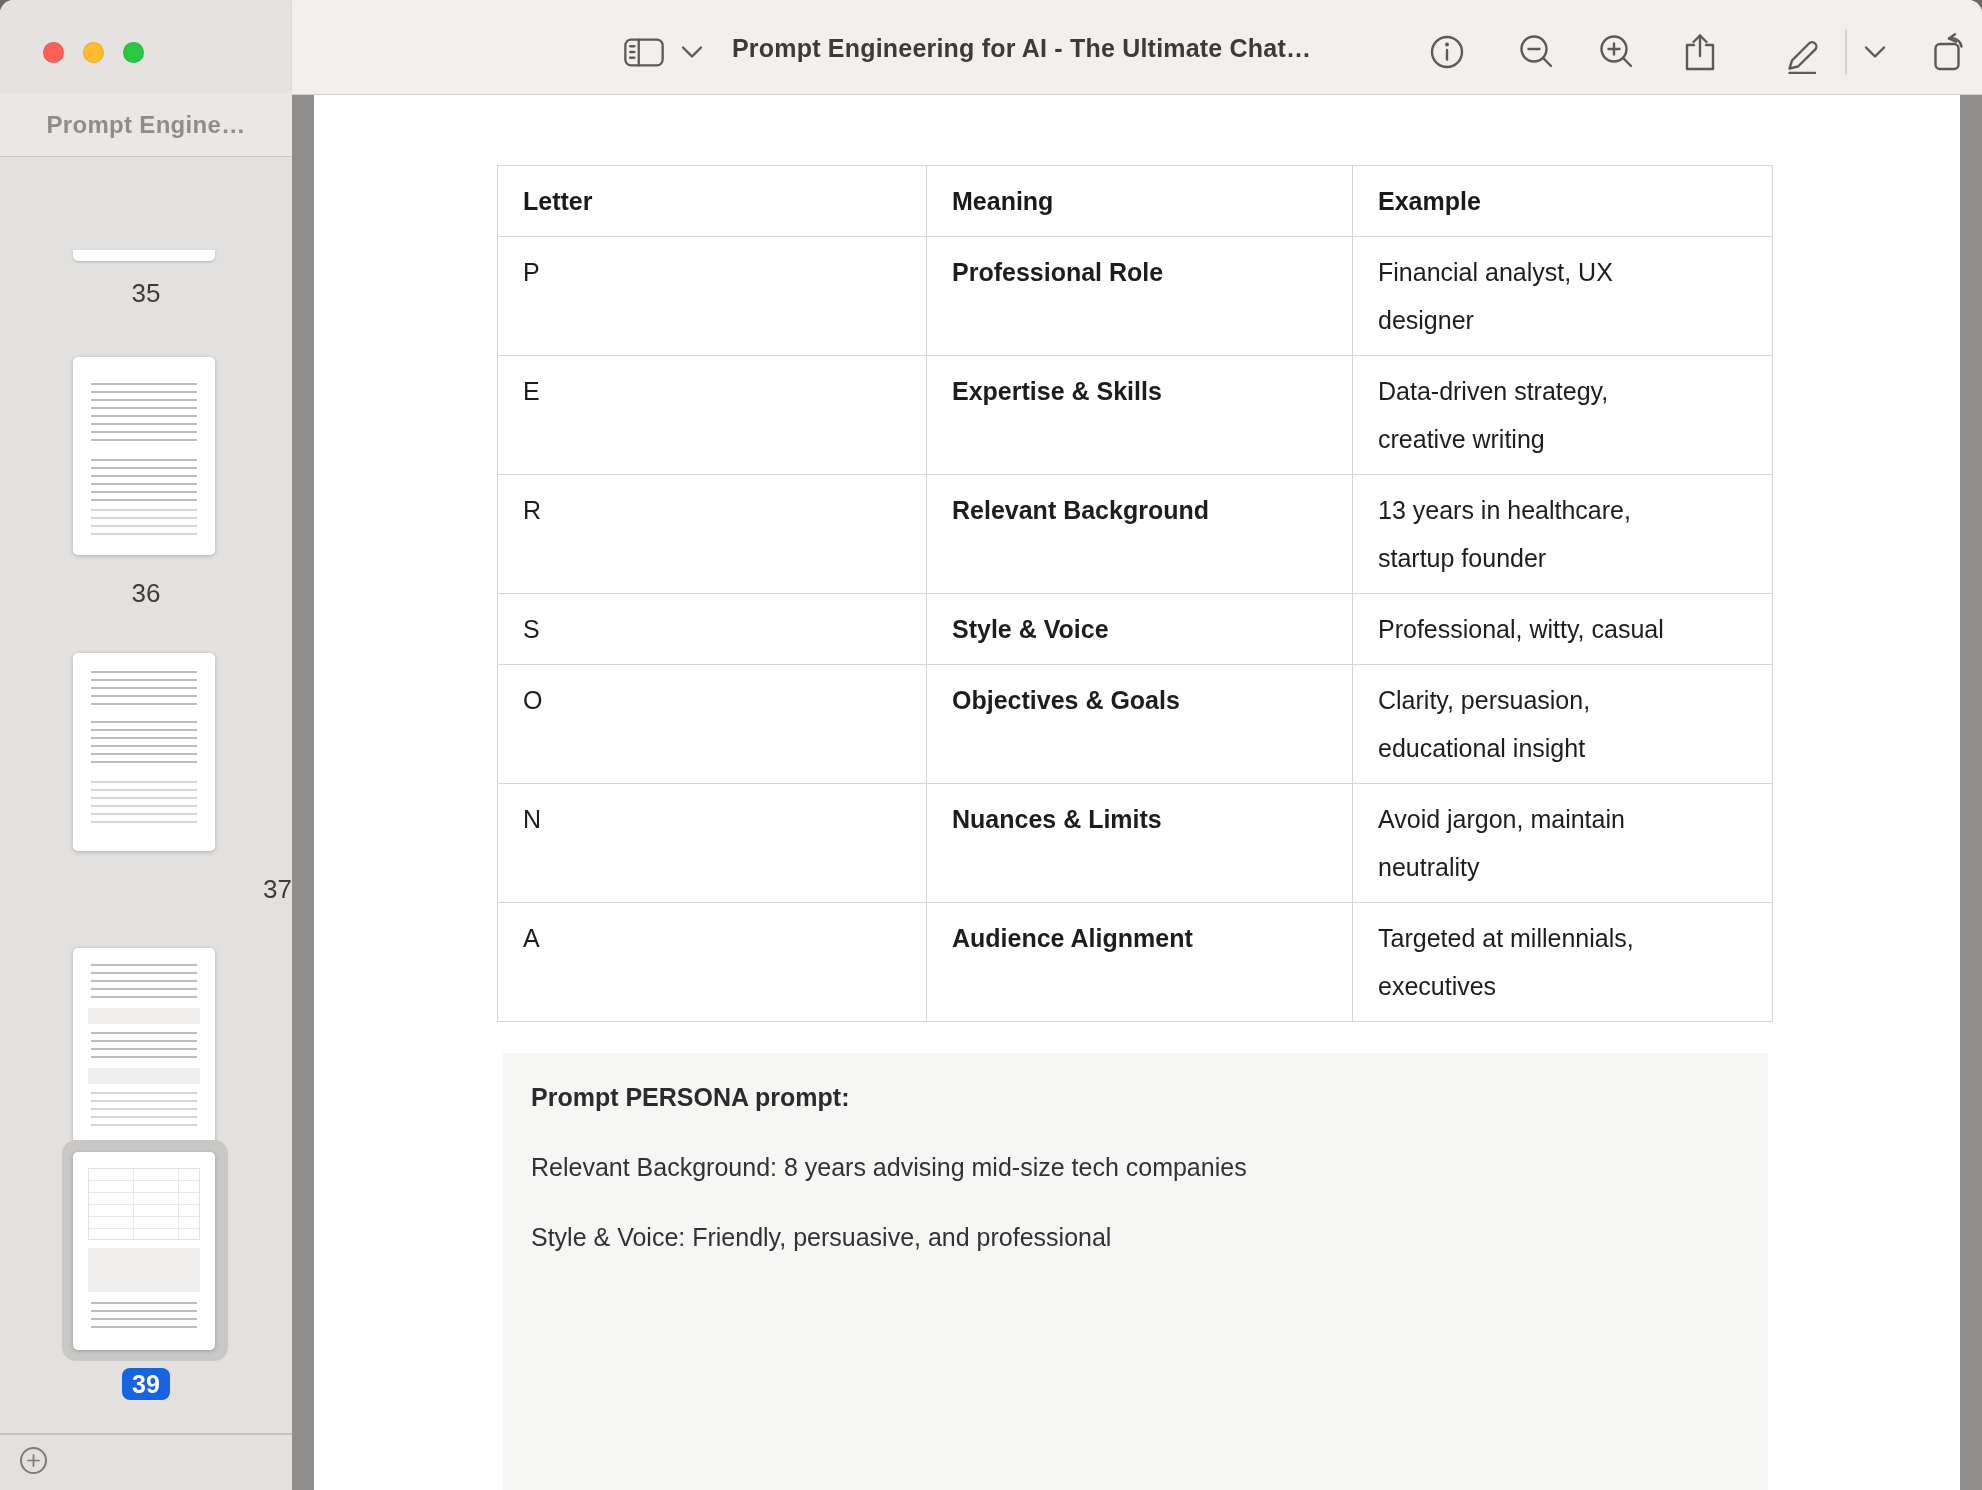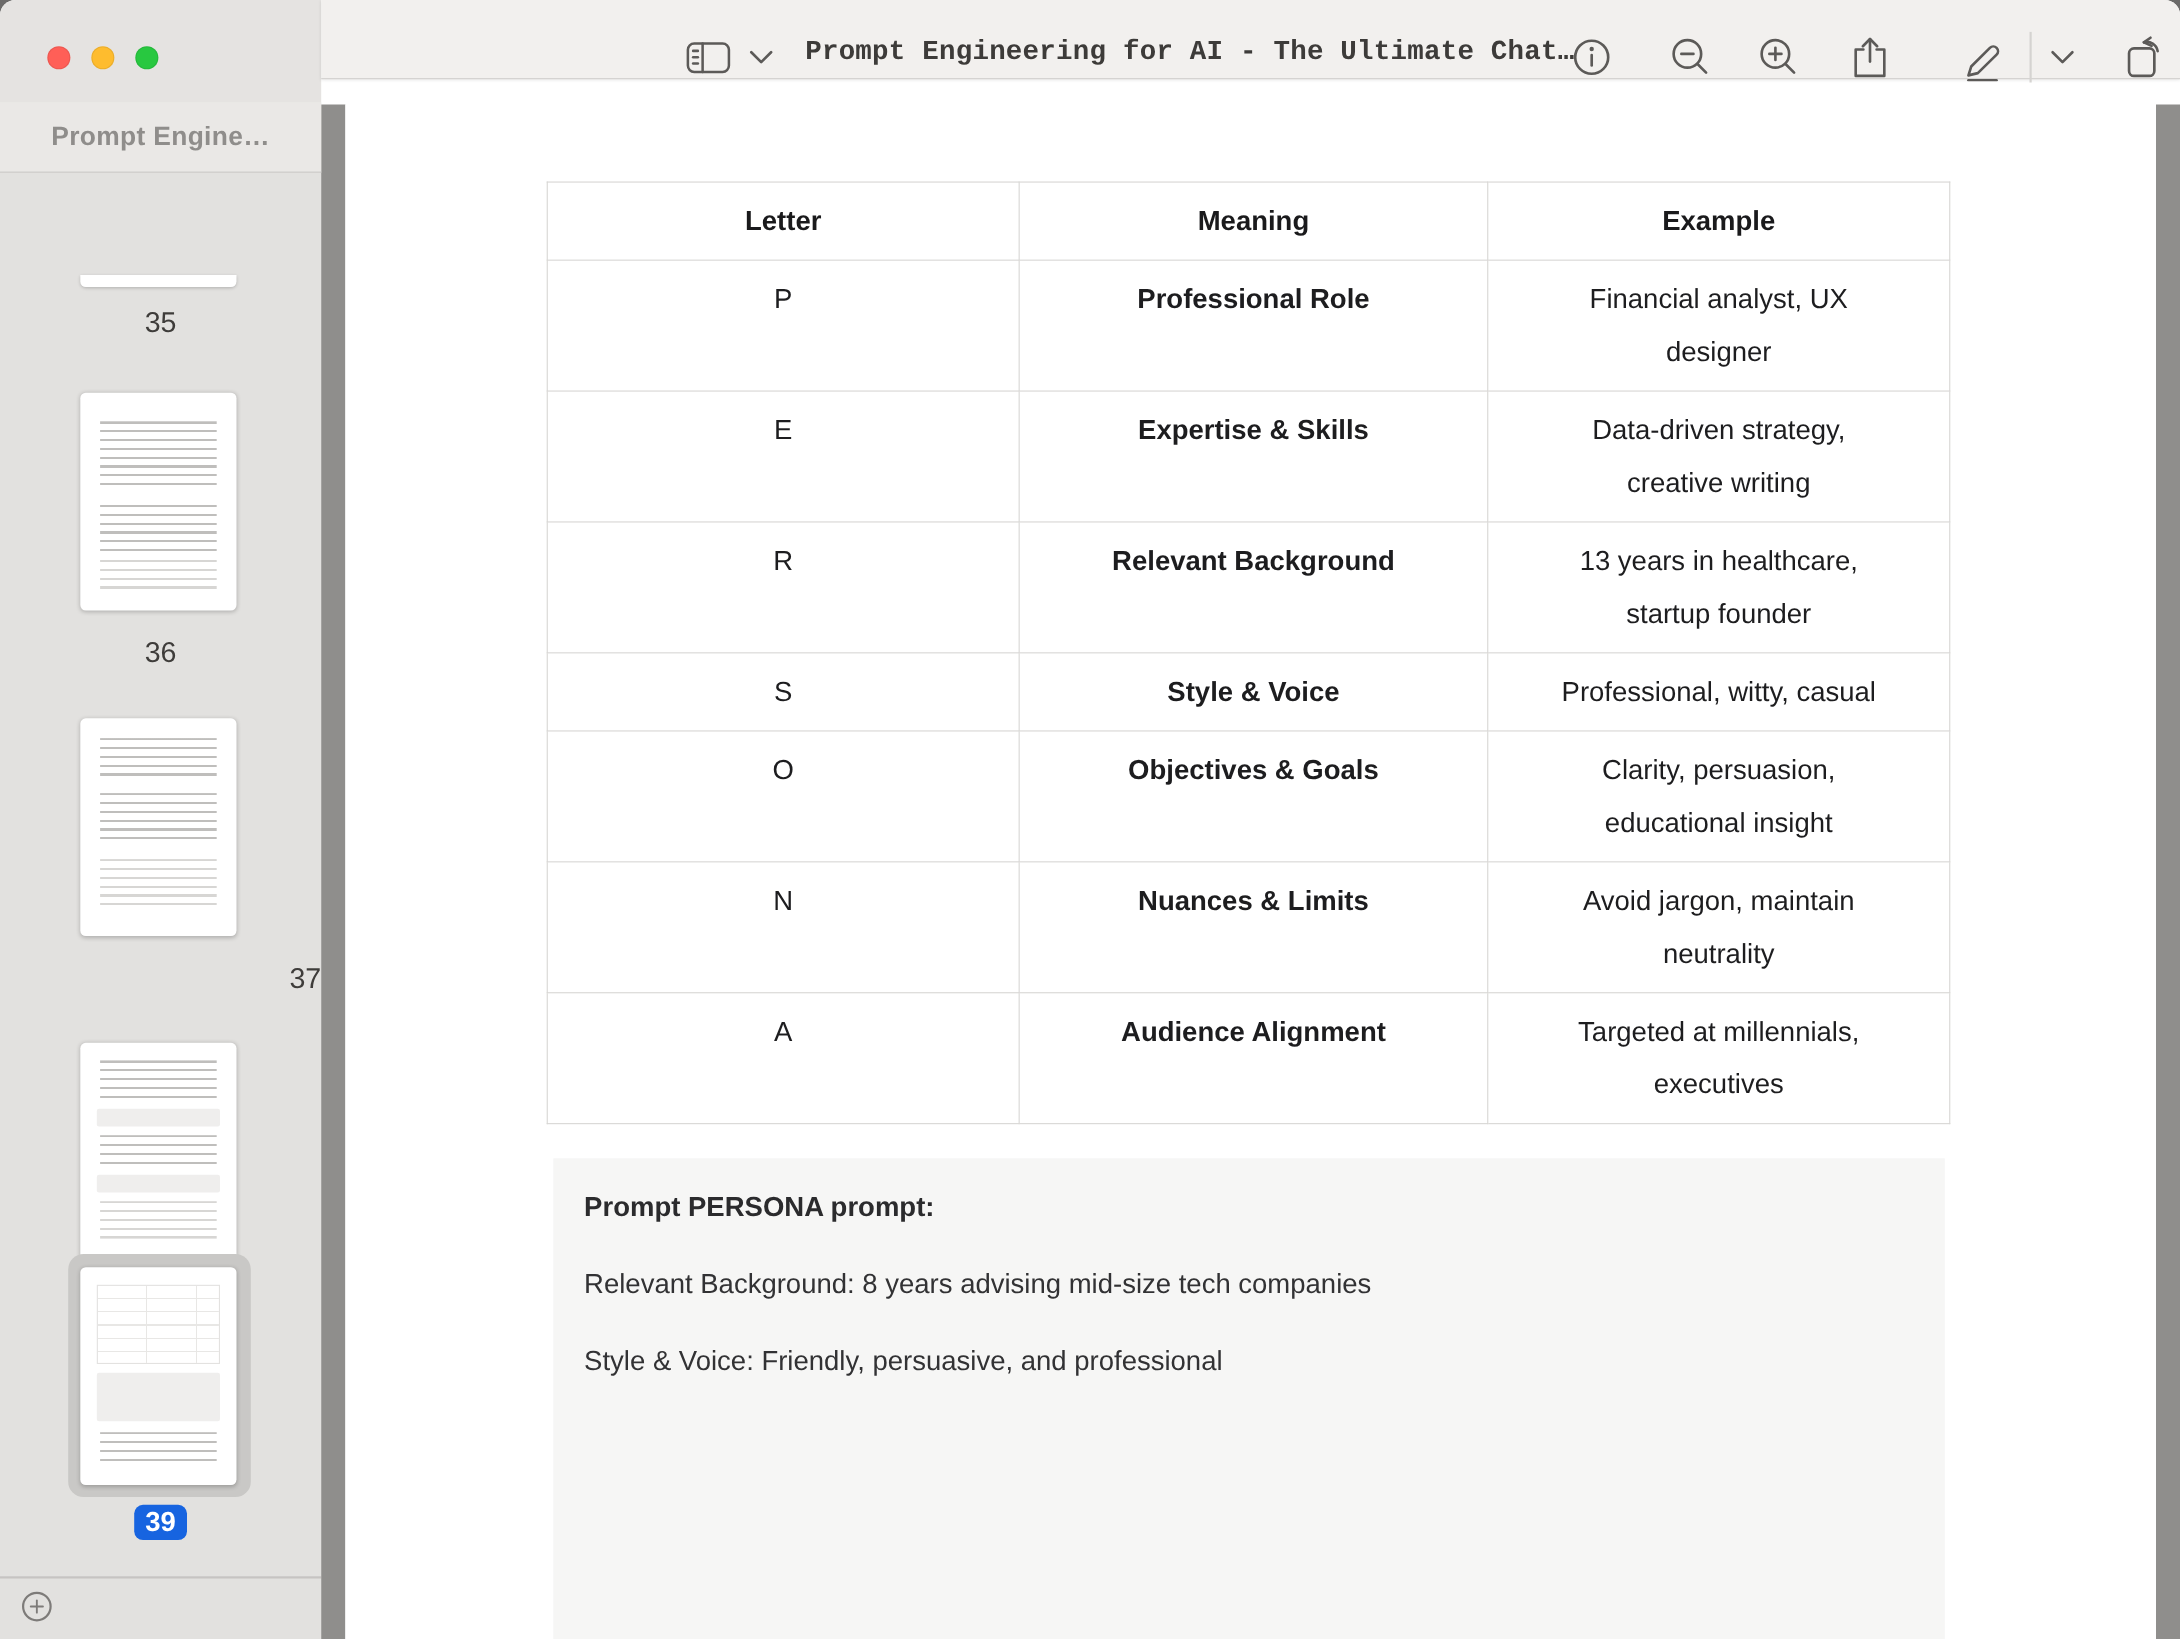--- a/index.html
+++ b/index.html
@@ -14,24 +14,23 @@
     position:absolute; left:0; top:0; width:292px; height:93px;
     background:#e5e3e1;
   }
   .traffic { position:absolute; top:42px; width:21px; height:21px; border-radius:50%;
     box-shadow: inset 0 0 0 1px rgba(0,0,0,.08); }
   .t-red    { left:43px;  background:#ff5f57; }
   .t-yellow { left:83px;  background:#febc2e; }
   .t-green  { left:123px; background:#28c840; }
 
   .titlebar-right {
-    position:absolute; left:292px; top:0; width:1690px; height:72px;
+    position:absolute; left:292px; top:0; width:1690px; height:95px;
     background:#f2f0ee; border-bottom:1px solid #d2d0ce;
     box-shadow:0 1px 3px rgba(0,0,0,.10);
-    font-family:Liberation Mono, monospace;
   }
   .win-title {
     position:absolute; left:440px; top:27px; height:42px; line-height:42px;
     font-size:25px; font-weight:700; color:#3d3b39; letter-spacing:.2px;
     white-space:nowrap; overflow:hidden;
   }
   .tb-btn { position:absolute; top:30px; width:44px; height:44px; display:flex;
     align-items:center; justify-content:center; cursor:default; }
   .tb-btn svg { display:block; }
   .icon-stroke { stroke:#5c5a58; fill:none; stroke-width:2.4; stroke-linecap:round; stroke-linejoin:round; }
@@ -96,21 +95,21 @@
     background:#fff; overflow:hidden;
   }
 
   
   table.persona {
     position:absolute; left:183px; top:70px; border-collapse:collapse;
     table-layout:fixed; width:1275px;
   }
   table.persona col.c1 { width:429px; } table.persona col.c2 { width:426px; } table.persona col.c3 { width:420px; }
   table.persona th, table.persona td {
-    border:1.5px solid #d8d6d4; vertical-align:top; text-align:center;
+    border:1.5px solid #d8d6d4; vertical-align:top; text-align:left;
     padding:11px 25px; font-size:25px; line-height:48px; color:#1d1d1f;
   }
   table.persona th { font-weight:700; color:#1a1a1c; }
   td.letter { font-size:27px; }
   td.meaning { font-weight:700; }
   .xline { display:block; }
   .xline:empty { display:none; }
 
   
   .example-box {

